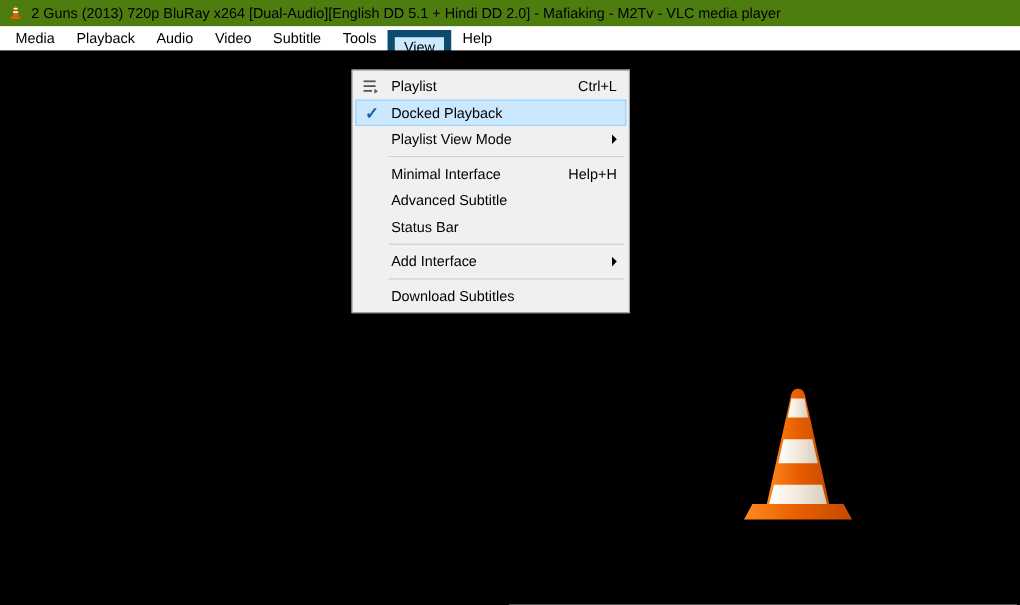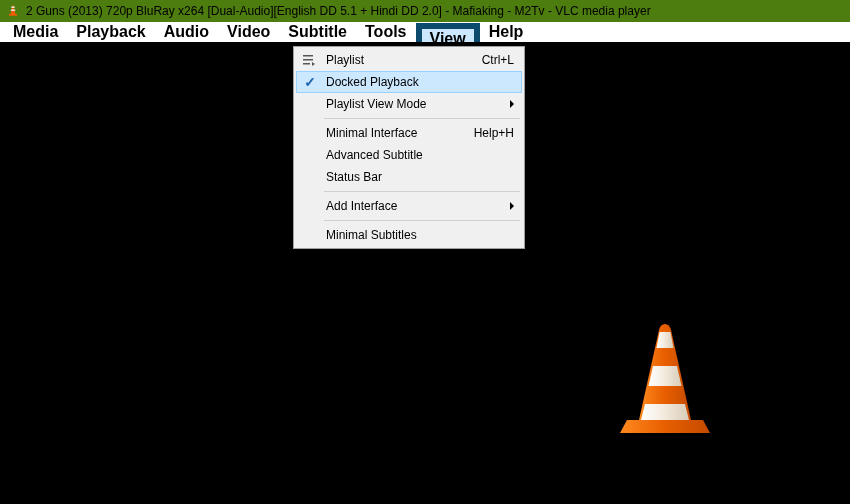--- a/index.html
+++ b/index.html
@@ -1,23 +1,23 @@
 <!DOCTYPE html>
 <html><head>
   <meta charset="utf-8">
   <style>
     * { margin: 0; padding: 0; box-sizing: border-box; }
     body { width: 850px; height: 504px; font-family: "Segoe UI", Tahoma, sans-serif; font-size: 12px; color: #000; overflow: hidden; }
     .titlebar { height: 22px; background: #4d7c0f; display: flex; align-items: center; padding: 0 6px; gap: 6px; }
     .titlebar .title { font-size: 12px; color: #000; white-space: nowrap; overflow: hidden; }
     .menubar { height: 20px; background: #fff; display: flex; align-items: center; padding: 0 4px; }
-    .menu-item { padding: 2px 9px; cursor: default; font-size: 16px; color: #000; font-weight: bold; }
+    .menu-item { padding: 2px 9px; cursor: default; font-size: 12px; color: #000; }
     .menu-item.active { background: #cce8ff; border: 6px solid #0c4a6e; padding: 1px 8px; margin-top: 13px; }
     .content { position: relative; width: 850px; height: 462px; background: #000; }
-    .dropdown { position: absolute; top: 4px; left: 293px; width: 232px; background: #f0f0f0; border: 1px solid #a0a0a0; box-shadow: 2px 2px 4px rgba(0,0,0,0.25); padding: 2px; }
+    .dropdown { position: absolute; top: 16px; left: 293px; width: 232px; background: #f0f0f0; border: 1px solid #a0a0a0; box-shadow: 2px 2px 4px rgba(0,0,0,0.25); padding: 2px; }
     .iconcol { position: absolute; left: 0; top: 0; bottom: 0; width: 26px; background: #f0f0f0; }
     .ddrow { display: flex; align-items: center; height: 22px; position: relative; padding-left: 30px; padding-right: 8px; cursor: default; }
     .ddrow.highlight { background: #cce8ff; border: 1px solid #99d1ff; padding-left: 29px; padding-right: 7px; height: 22px; }
     .ddrow .label { flex: 1; font-size: 12px; color: #000; }
     .ddrow .shortcut { font-size: 12px; color: #000; margin-left: 1px; }
     .ddrow .arrow { width: 0; height: 0; border-top: 4px solid transparent; border-bottom: 4px solid transparent; border-left: 4px solid #000; margin-left: 12px; }
     .ddsep { height: 1px; background: #d0d0d0; margin: 3px 2px 3px 28px; }
     .lefticon { position: absolute; left: 4px; width: 18px; height: 18px; display: flex; align-items: center; justify-content: center; }
     .check { color: #1a63b0; font-size: 14px; font-weight: bold; }
     .listicon svg { width: 14px; height: 14px; }
@@ -96,21 +96,21 @@
     <div class="ddsep"></div>
 
     <div class="ddrow">
       <span class="label">Add Interface</span>
       <span class="arrow"></span>
     </div>
 
     <div class="ddsep"></div>
 
     <div class="ddrow">
-      <span class="label">Minimal Subtitles</span>
+      <span class="label">Download Subtitles</span>
     </div>
   </div>
 
   <div class="cone">
     <svg viewBox="0 0 100 120" width="100" height="120">
       <defs>
         <linearGradient id="og" x1="0" x2="1">
           <stop offset="0" stop-color="#ff8a1f"></stop>
           <stop offset="0.5" stop-color="#e85e00"></stop>
           <stop offset="1" stop-color="#c44a00"></stop>

